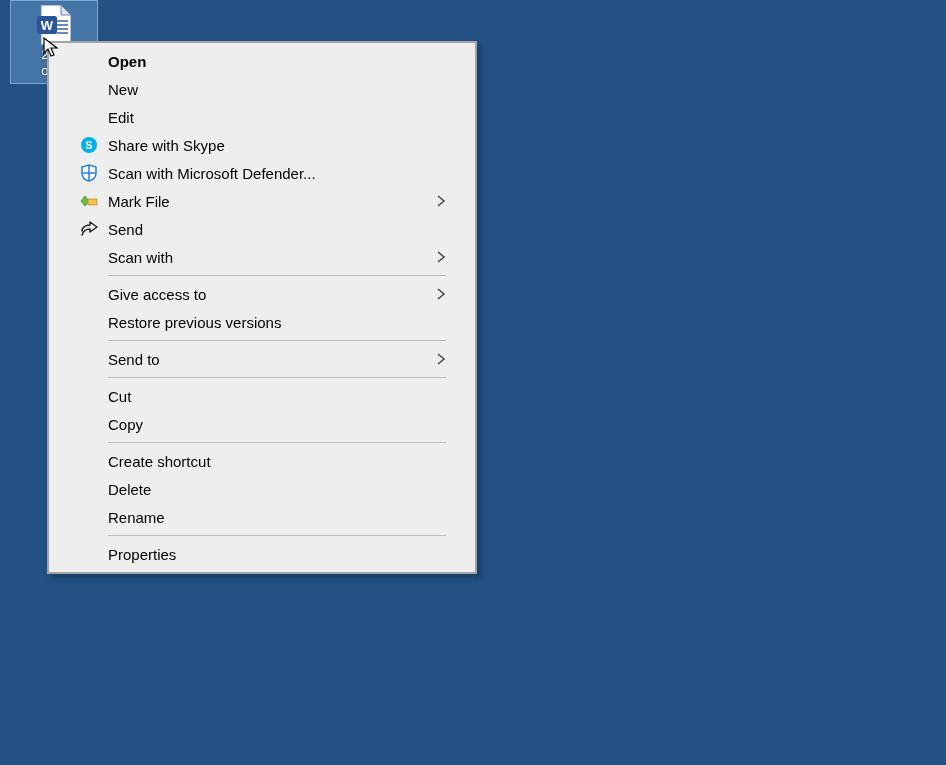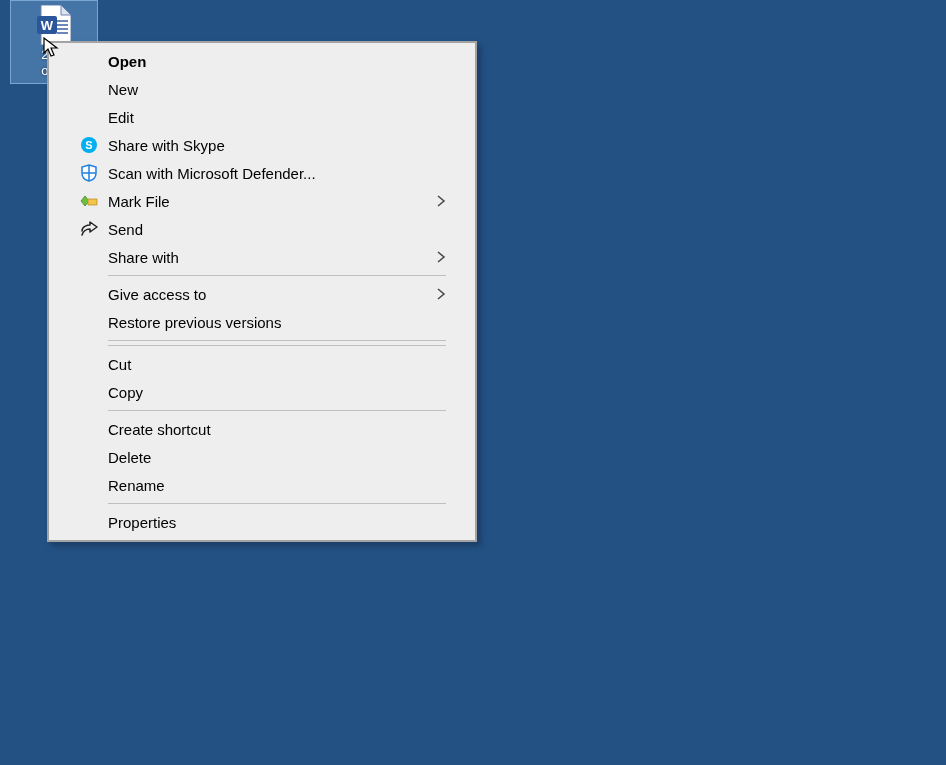--- a/index.html
+++ b/index.html
@@ -185,21 +185,21 @@
   <div class="menu-item">
     <span class="menu-icon">
       <svg width="18" height="16" viewBox="0 0 18 16">
         <path d="M2 10 C2 5 8 4 10 4 V1 L17 6 L10 11 V8 C8 8 4 8 2 14" fill="none" stroke="#222" stroke-width="1.5" stroke-linejoin="round" stroke-linecap="round"></path>
       </svg>
     </span>
     <span class="menu-label">Send</span>
   </div>
 
   <div class="menu-item">
-    <span class="menu-label">Share with</span>
+    <span class="menu-label">Scan with</span>
     <span class="submenu-arrow">
       <svg width="10" height="12" viewBox="0 0 10 12">
           <path d="M2 1 L8 6 L2 11" fill="none" stroke="#444" stroke-width="1.5"></path>
         </svg>
     </span>
   </div>
 
   <div class="menu-sep"></div>
 
   <div class="menu-item">
@@ -210,20 +210,28 @@
         </svg>
     </span>
   </div>
 
   <div class="menu-item">
     <span class="menu-label">Restore previous versions</span>
   </div>
 
   <div class="menu-sep"></div>
 
+  <div class="menu-item">
+    <span class="menu-label">Send to</span>
+    <span class="submenu-arrow">
+      <svg width="10" height="12" viewBox="0 0 10 12">
+          <path d="M2 1 L8 6 L2 11" fill="none" stroke="#444" stroke-width="1.5"></path>
+        </svg>
+    </span>
+  </div>
 
   <div class="menu-sep"></div>
 
   <div class="menu-item">
     <span class="menu-label">Cut</span>
   </div>
   <div class="menu-item">
     <span class="menu-label">Copy</span>
   </div>
 

